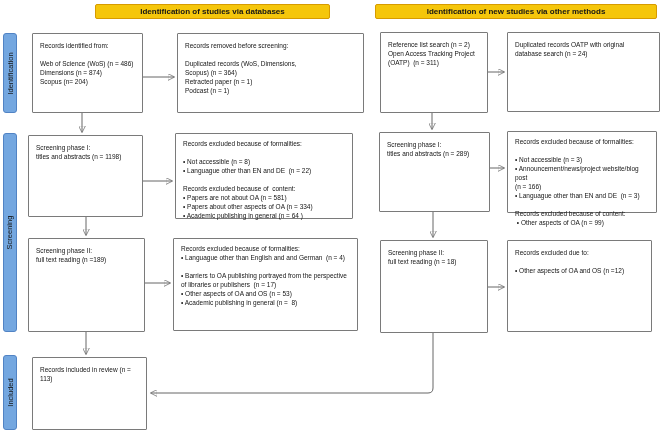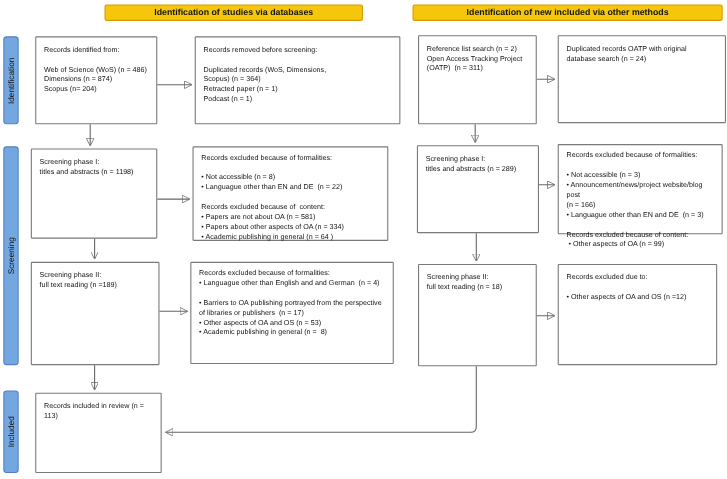--- a/index.html
+++ b/index.html
@@ -55,21 +55,21 @@
   svg.connectors path{
     fill:none;stroke:#666666;stroke-width:1;
   }
 </style>
 </head>
 <body>
 
 <div class="canvas">
 
   <div class="header" style="left:95px;top:4px;width:235px;height:15px;">Identification of studies via databases</div>
-  <div class="header" style="left:375px;top:4px;width:282px;height:15px;">Identification of new included via other methods</div>
+  <div class="header" style="left:375px;top:4px;width:282px;height:15px;">Identification of new studies via other methods</div>
 
   <div class="sidebar" style="top:33px;height:80px;">
     <span>Identification</span>
   </div>
   <div class="sidebar" style="top:133px;height:199px;">
     <span>Screening</span>
   </div>
   <div class="sidebar" style="top:355px;height:75px;">
     <span>Included</span>
   </div>

